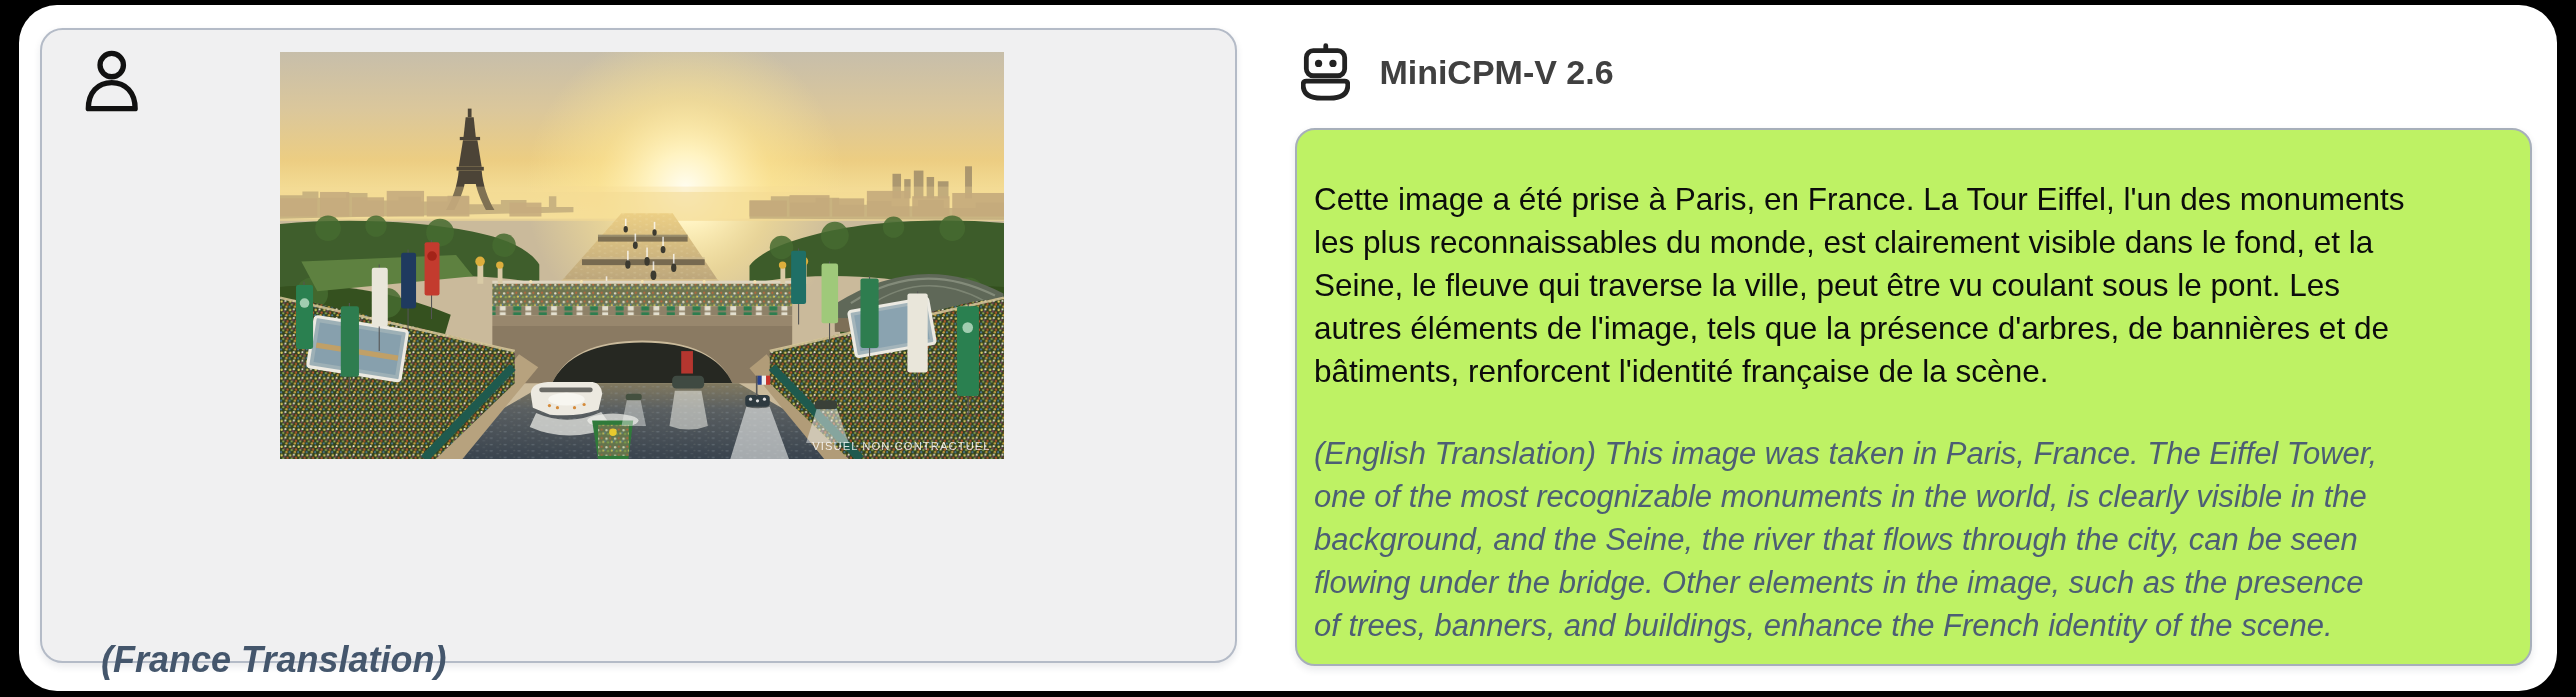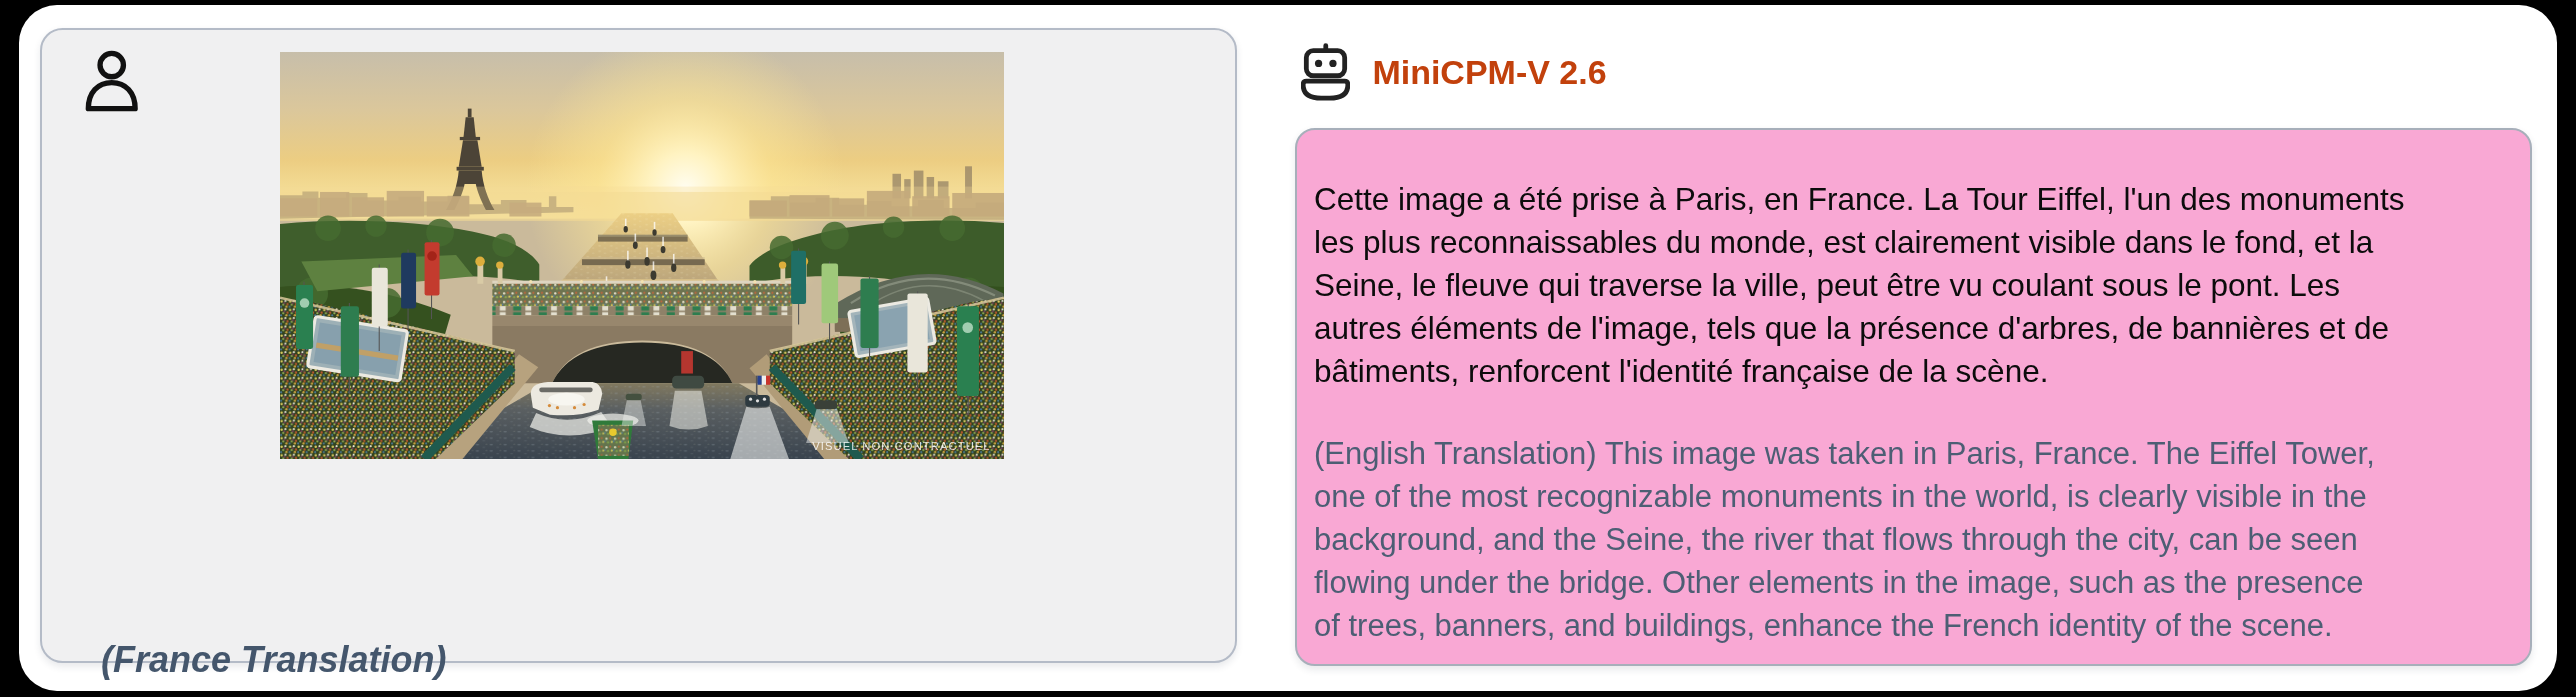--- a/index.html
+++ b/index.html
@@ -16,27 +16,27 @@
   .photo svg{display:block;width:100%;height:100%;}
   .watermark{position:absolute;right:13.3px;bottom:6.4px;font-size:11.2px;letter-spacing:1.1px;
              color:rgba(255,255,255,.82);font-weight:500;}
   .prompt-fr{position:absolute;left:59px;top:453px;font-size:36px;line-height:44px;
              font-weight:700;color:#0b0b0b;white-space:pre;}
   .prompt-en{position:absolute;left:59px;top:517px;font-size:36px;line-height:45px;
              font-weight:700;font-style:italic;color:#44566c;white-space:pre;}
   .model-header{position:absolute;left:1282px;top:35px;height:64px;display:flex;
                 align-items:center;gap:22.4px;}
   .robot{width:49px;height:58px;display:block;}
-  .model-name{margin:0;font-size:34px;font-weight:700;color:#c2410c;letter-spacing:0;}
-  .response-card{left:1276px;top:123px;width:1237px;height:538px;background:#f9a8d4;
+  .model-name{margin:7px;font-size:34px;font-weight:700;color:#404040;letter-spacing:0;}
+  .response-card{left:1276px;top:123px;width:1237px;height:538px;background:#bef264;
                  border:2.1px solid #a7afba;border-radius:20px;
                  padding:48px 16px 0 17px;box-shadow:0 3.2px 7.5px rgba(40,50,70,.10);}
   .response-card p{margin:0;white-space:pre;}
   .response-fr{font-size:31.5px;line-height:43px;color:#0c0c0c;}
-  .response-en{font-size:31px;line-height:43px;color:#4d5e74;margin-top:39px !important;}
+  .response-en{font-size:31px;line-height:43px;color:#4d5e74;font-style:italic;margin-top:39px !important;}
 </style>
 </head>
 <body>
 
 <div class="canvas">
   <div class="page">
 
     <section class="card user-card">
 
       <span class="avatar">

